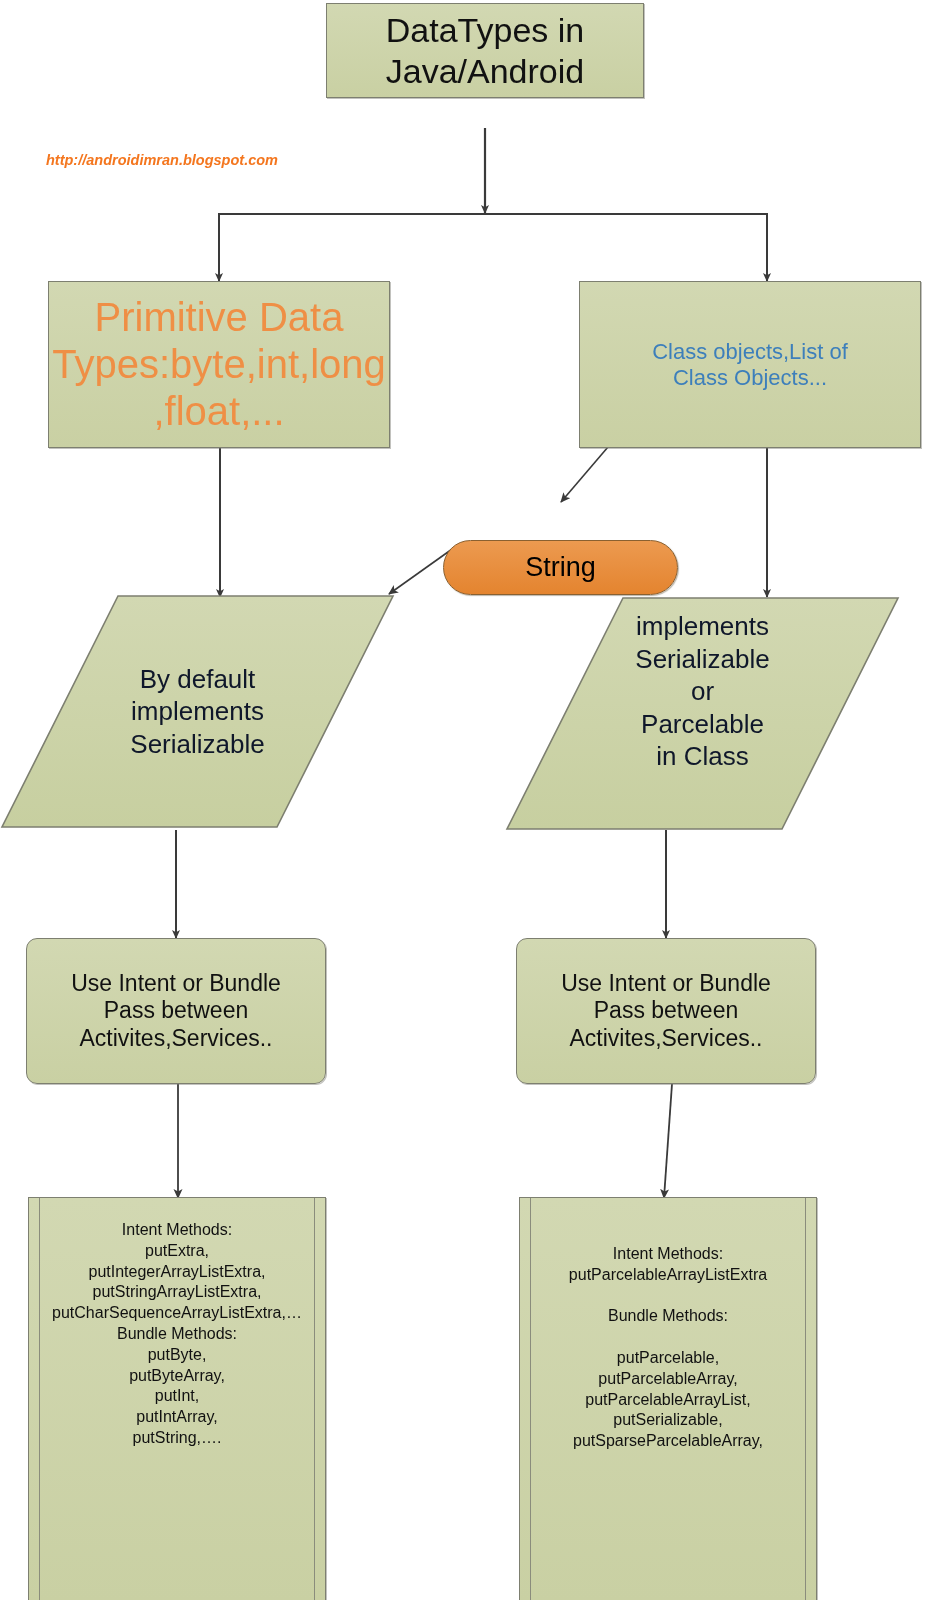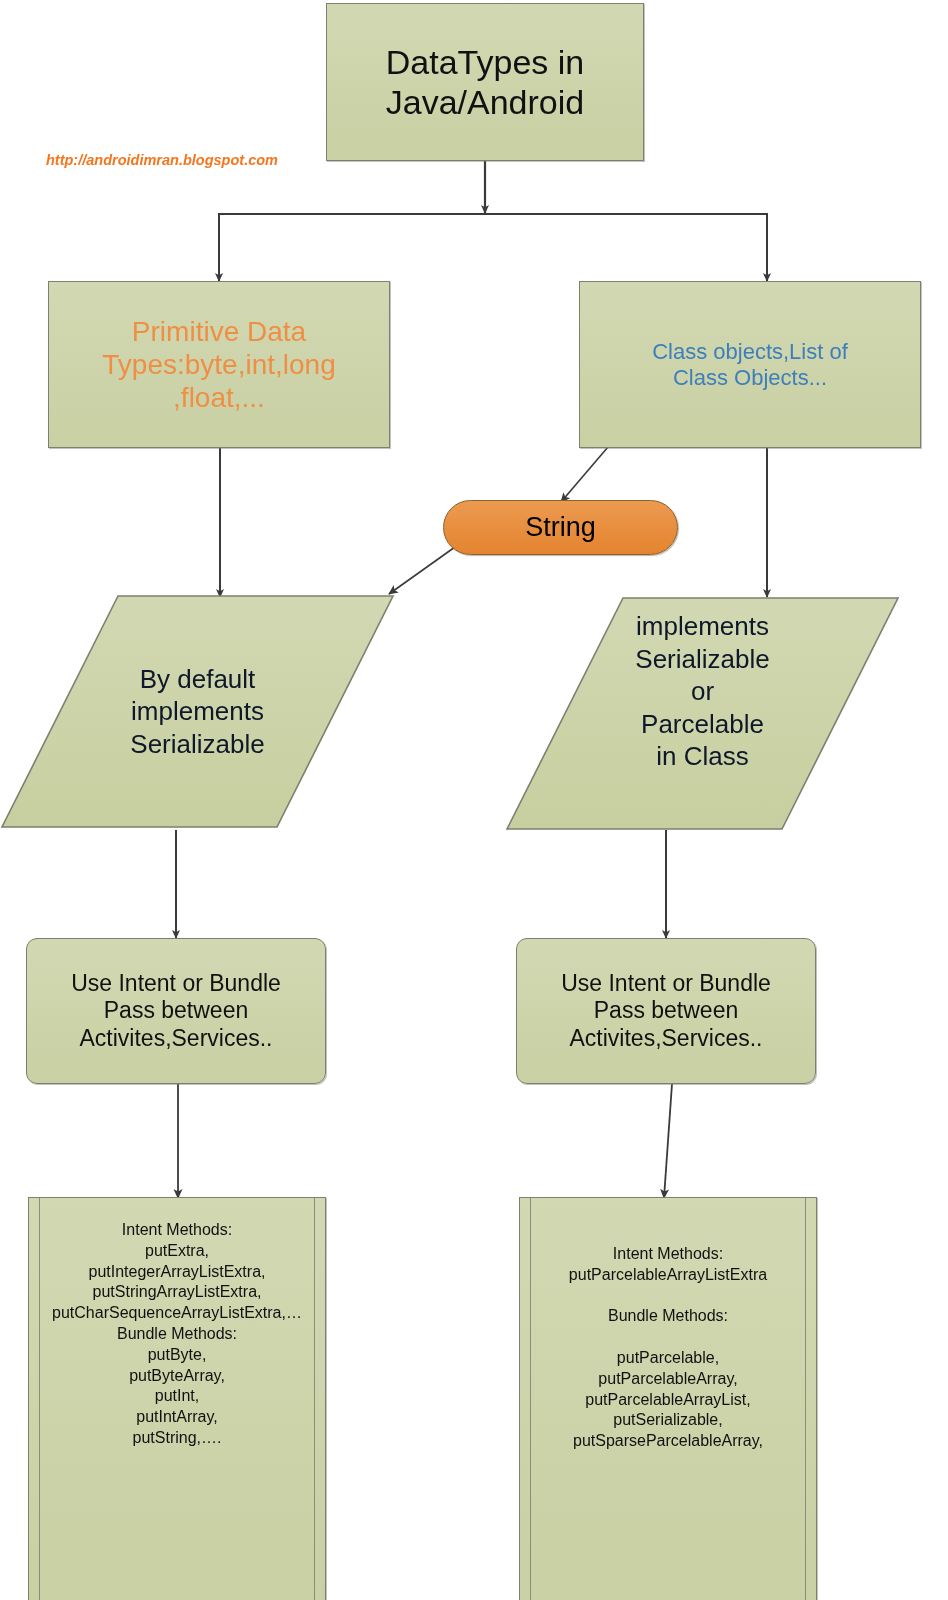--- a/index.html
+++ b/index.html
@@ -36,34 +36,35 @@
   .boxshape {
     background: linear-gradient(180deg, #d2d8b2 0%, #c9d0a3 100%);
     border: 1.5px solid #7d7f70;
     box-shadow: 1px 1px 0 rgba(120,120,110,0.45);
   }
   .title-node {
     font-size: 34px;
     color: #111;
   }
   .primitive-node {
-    font-size: 28px;
+    font-size: 40px;
     color: #ef8f45;
   }
   .class-node {
     font-size: 22px;
     color: #3d7fbb;
   }
   .pill-node {
     background: linear-gradient(180deg, #ec9a50 0%, #e4842f 100%);
     border: 1.5px solid #8a6030;
     border-radius: 40px;
     font-size: 27px;
     color: #000;
     box-shadow: 1px 1px 1px rgba(120,110,90,0.5);
+    margin-top: 40px;
   }
   .para-wrap {
     position: absolute;
   }
   .para-wrap svg {
     position: absolute;
     left: 0; top: 0;
   }
   .para-text {
     position: absolute;
@@ -178,21 +179,21 @@
       <line x1="178" y1="1084" x2="178" y2="1198" stroke="#3A3A3A" stroke-width="1.8" marker-end="url(#arrowThin)"></line>
     </g>
 
     <g>
       <line x1="672" y1="1084" x2="664" y2="1198" stroke="#3A3A3A" stroke-width="1.8" marker-end="url(#arrowThin)"></line>
     </g>
   </svg>
 
   <div class="watermark" style="left:30px; top:152px;">http://androidimran.blogspot.com</div>
 
-  <div class="node boxshape title-node" style="left:326px; top:3px; width:318px; height:158px;">DataTypes in
+  <div class="node boxshape title-node" style="left:326px; top:3px; width:318px; height:95px;">DataTypes in
 Java/Android</div>
 
   <div class="node boxshape primitive-node" style="left:48px; top:281px; width:342px; height:167px;">Primitive Data
 Types:byte,int,long
 ,float,...</div>
 
   <div class="node boxshape class-node" style="left:579px; top:281px; width:342px; height:167px;">Class objects,List of
 Class Objects...</div>
 
   <div class="node pill-node" style="left:443px; top:500px; width:235px; height:55px;">String</div>

